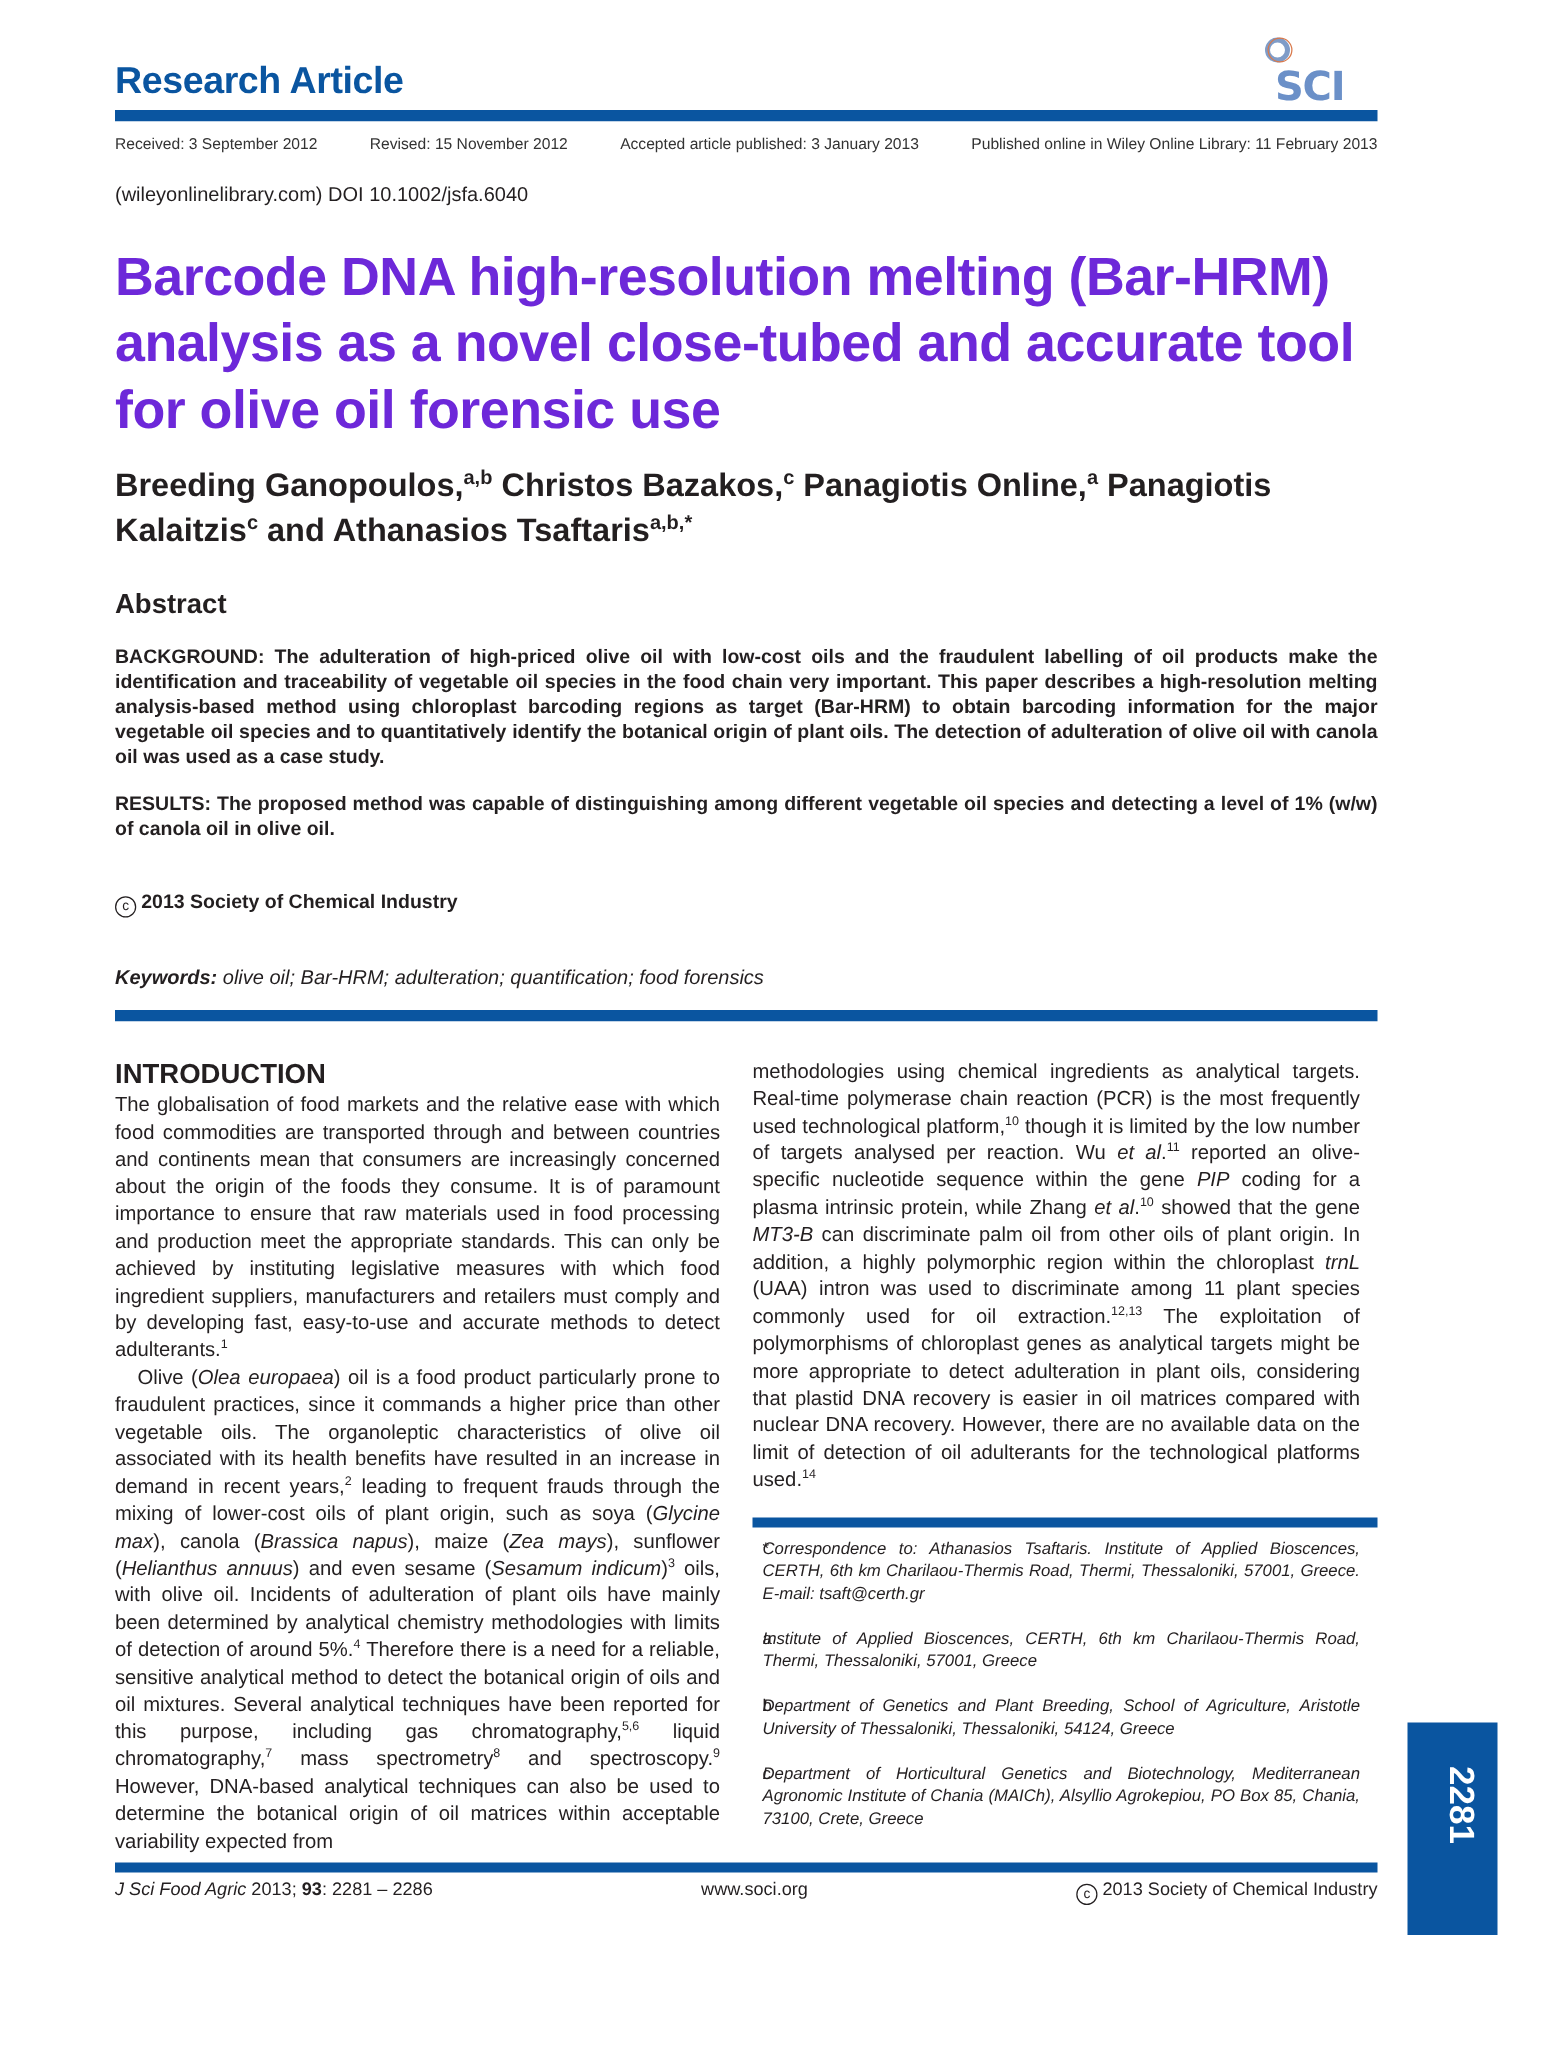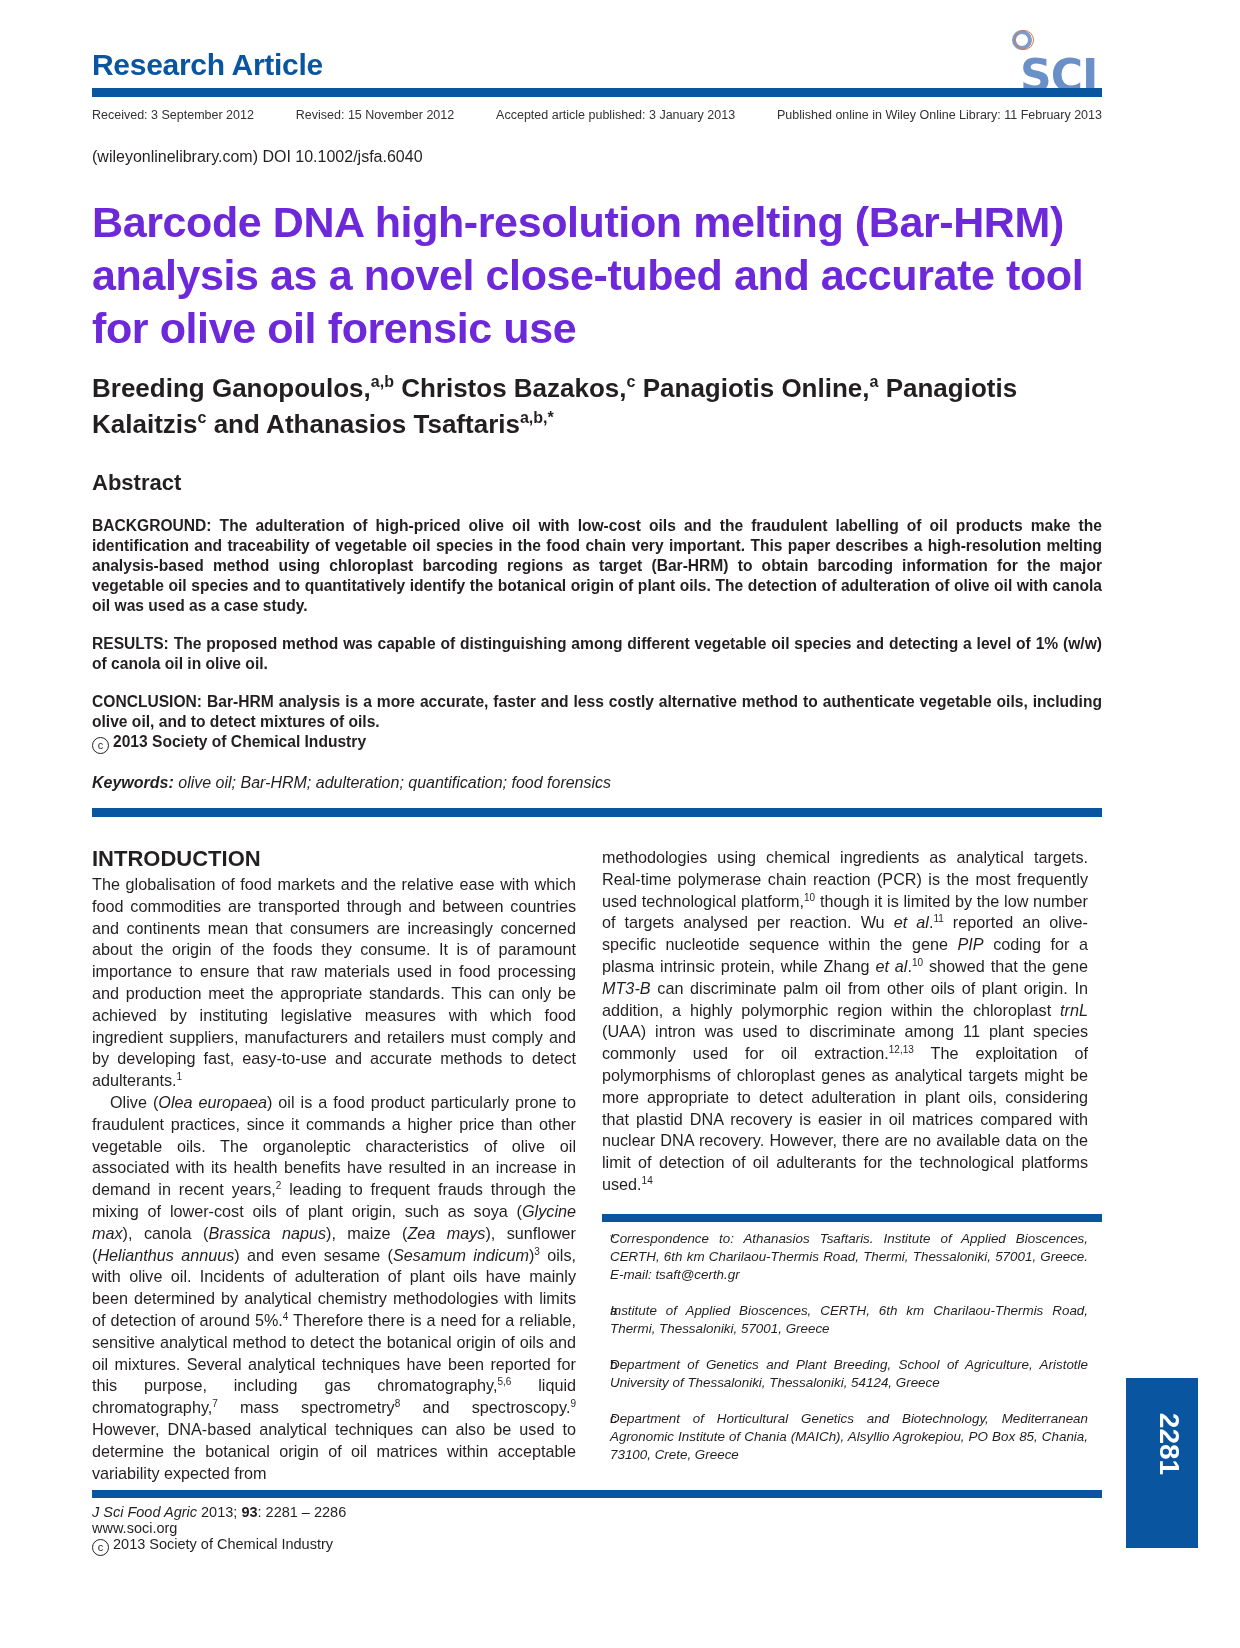--- a/index.html
+++ b/index.html
@@ -3,42 +3,42 @@
 <meta charset="utf-8">
 <style>
   html,body{margin:0;padding:0;background:#fff;}
   body{width:1240px;height:1648px;position:relative;overflow:hidden;font-family:"Liberation Sans",sans-serif;color:#231f20;}
   .abs{position:absolute;}
   .rule{position:absolute;background:#0a55a0;}
   .header-title{left:92px;top:48px;font-size:30px;font-weight:bold;color:#0a55a0;letter-spacing:-0.3px;}
   .logo{left:1010px;top:28px;width:92px;height:56px;}
   .logo-ring{position:absolute;left:2px;top:2px;width:20px;height:20px;border-radius:50%;border:4px solid #7f9cc8;box-sizing:border-box;}
   .logo-ring2{position:absolute;left:4px;top:2px;width:20px;height:20px;border-radius:50%;border:1px solid #d9784a;box-sizing:border-box;}
-  .logo-text{position:absolute;left:10px;top:22px;font-size:44px;font-weight:bold;color:#6b90c8;letter-spacing:-1px;font-family:"DejaVu Sans",sans-serif;}
+  .logo-text{position:absolute;left:10px;top:22px;font-size:32px;font-weight:bold;color:#6b90c8;letter-spacing:-1px;font-family:"DejaVu Sans",sans-serif;}
   .dates{top:108px;left:92px;width:1010px;font-size:12.5px;color:#333;display:flex;justify-content:space-between;}
   .doi{left:92px;top:148px;font-size:16px;color:#231f20;}
   .title{left:92px;top:196px;width:1000px;font-size:43px;font-weight:bold;line-height:53px;letter-spacing:-0.4px;color:#6d28d9;}
   .authors{left:92px;top:370px;width:1010px;font-size:26px;font-weight:bold;line-height:36px;color:#231f20;}
   .authors sup{font-size:16px;}
   .abstract-h{left:92px;top:470px;font-size:22px;font-weight:bold;}
   .abstract{left:92px;top:516px;width:1010px;font-size:15.6px;font-weight:bold;line-height:20px;text-align:justify;}
   .abstract p{margin:0 0 18px 0;}
   .copy-mark{display:inline-block;width:15px;height:15px;border:1.5px solid #231f20;border-radius:50%;font-size:11px;line-height:15px;text-align:center;font-weight:normal;margin-right:4px;vertical-align:-2px;}
   .keywords{left:92px;top:774px;font-size:16px;font-style:italic;}
   .col{font-size:16.2px;line-height:21.8px;text-align:justify;}
   .col p{margin:0;}
   .col .indent{text-indent:18px;}
   .intro-h{left:92px;top:846px;font-size:22px;font-weight:bold;}
   .col-left{left:92px;top:874px;width:484px;}
   .col-right{left:602px;top:847px;width:486px;}
   sup{font-size:10px;line-height:0;}
   .fn{left:610px;width:478px;font-size:13.4px;line-height:18px;font-style:italic;text-align:justify;}
   .fn .mk{position:absolute;left:0;top:0;font-style:normal;}
   .fn .tx{display:block;}
-  .footer{left:92px;top:1504px;width:1010px;font-size:14.5px;color:#231f20;display:flex;justify-content:space-between;flex-direction:column;}
+  .footer{left:92px;top:1504px;width:1010px;font-size:14.5px;color:#231f20;display:flex;justify-content:space-between;}
   .sidetab{left:1126px;top:1378px;width:72px;height:170px;background:#0a55a0;}
   .sidetab span{position:absolute;left:8px;top:50px;color:#fff;font-weight:bold;font-size:28px;transform:rotate(90deg);transform-origin:center;width:70px;text-align:center;}
 </style>
 </head>
 <body>
 
 <div class="abs header-title">Research Article</div>
 <div class="abs logo">
   <div class="logo-ring"></div>
   <div class="logo-ring2"></div>
@@ -55,21 +55,21 @@
 
 <div class="abs title">Barcode DNA high-resolution melting (Bar-HRM) analysis as a novel close-tubed and accurate tool for olive oil forensic use</div>
 <div class="abs authors">
   <span>Breeding Ganopoulos,</span><sup>a,b</sup><span> Christos Bazakos,</span><sup>c</sup><span> Panagiotis Online,</span><sup>a</sup><span> Panagiotis Kalaitzis</span><sup>c</sup><span> and Athanasios Tsaftaris</span><sup>a,b,*</sup>
 </div>
 
 <div class="abs abstract-h">Abstract</div>
 <div class="abs abstract">
   <p>BACKGROUND: The adulteration of high-priced olive oil with low-cost oils and the fraudulent labelling of oil products make the identification and traceability of vegetable oil species in the food chain very important. This paper describes a high-resolution melting analysis-based method using chloroplast barcoding regions as target (Bar-HRM) to obtain barcoding information for the major vegetable oil species and to quantitatively identify the botanical origin of plant oils. The detection of adulteration of olive oil with canola oil was used as a case study.</p>
   <p>RESULTS: The proposed method was capable of distinguishing among different vegetable oil species and detecting a level of 1% (w/w) of canola oil in olive oil.</p>
-  <p style="margin-bottom:0"><span>CONCLUSION: Bar-HRM analysis is a more accurate, faster and less costly alternative method to authenticate vegetable oils, including olive oil, and to detect mixtures of oils.</span><br><span class="copy-mark">c</span><span>2013 Society of Chemical Industry</span></p>
+  <p style="margin-bottom:0"><br><span class="copy-mark">c</span><span>2013 Society of Chemical Industry</span></p>
 </div>
 <div class="abs keywords"><b>Keywords:</b><span> olive oil; Bar-HRM; adulteration; quantification; food forensics</span></div>
 <div class="rule" style="left:92px;top:808px;width:1010px;height:9px;"></div>
 
 <div class="abs intro-h">INTRODUCTION</div>
 <div class="abs col col-left">
   <p><span>The globalisation of food markets and the relative ease with which food commodities are transported through and between countries and continents mean that consumers are increasingly concerned about the origin of the foods they consume. It is of paramount importance to ensure that raw materials used in food processing and production meet the appropriate standards. This can only be achieved by instituting legislative measures with which food ingredient suppliers, manufacturers and retailers must comply and by developing fast, easy-to-use and accurate methods to detect adulterants.</span><sup>1</sup></p>
   <p class="indent"><span>Olive (</span><i>Olea europaea</i><span>) oil is a food product particularly prone to fraudulent practices, since it commands a higher price than other vegetable oils. The organoleptic characteristics of olive oil associated with its health benefits have resulted in an increase in demand in recent years,</span><sup>2</sup><span> leading to frequent frauds through the mixing of lower-cost oils of plant origin, such as soya (</span><i>Glycine max</i><span>), canola (</span><i>Brassica napus</i><span>), maize (</span><i>Zea mays</i><span>), sunflower (</span><i>Helianthus annuus</i><span>) and even sesame (</span><i>Sesamum indicum</i><span>)</span><sup>3</sup><span> oils, with olive oil. Incidents of adulteration of plant oils have mainly been determined by analytical chemistry methodologies with limits of detection of around 5%.</span><sup>4</sup><span> Therefore there is a need for a reliable, sensitive analytical method to detect the botanical origin of oils and oil mixtures. Several analytical techniques have been reported for this purpose, including gas chromatography,</span><sup>5,6</sup><span> liquid chromatography,</span><sup>7</sup><span> mass spectrometry</span><sup>8</sup><span> and spectroscopy.</span><sup>9</sup><span> However, DNA-based analytical techniques can also be used to determine the botanical origin of oil matrices within acceptable variability expected from</span></p>
 </div>
 <div class="abs col col-right">

